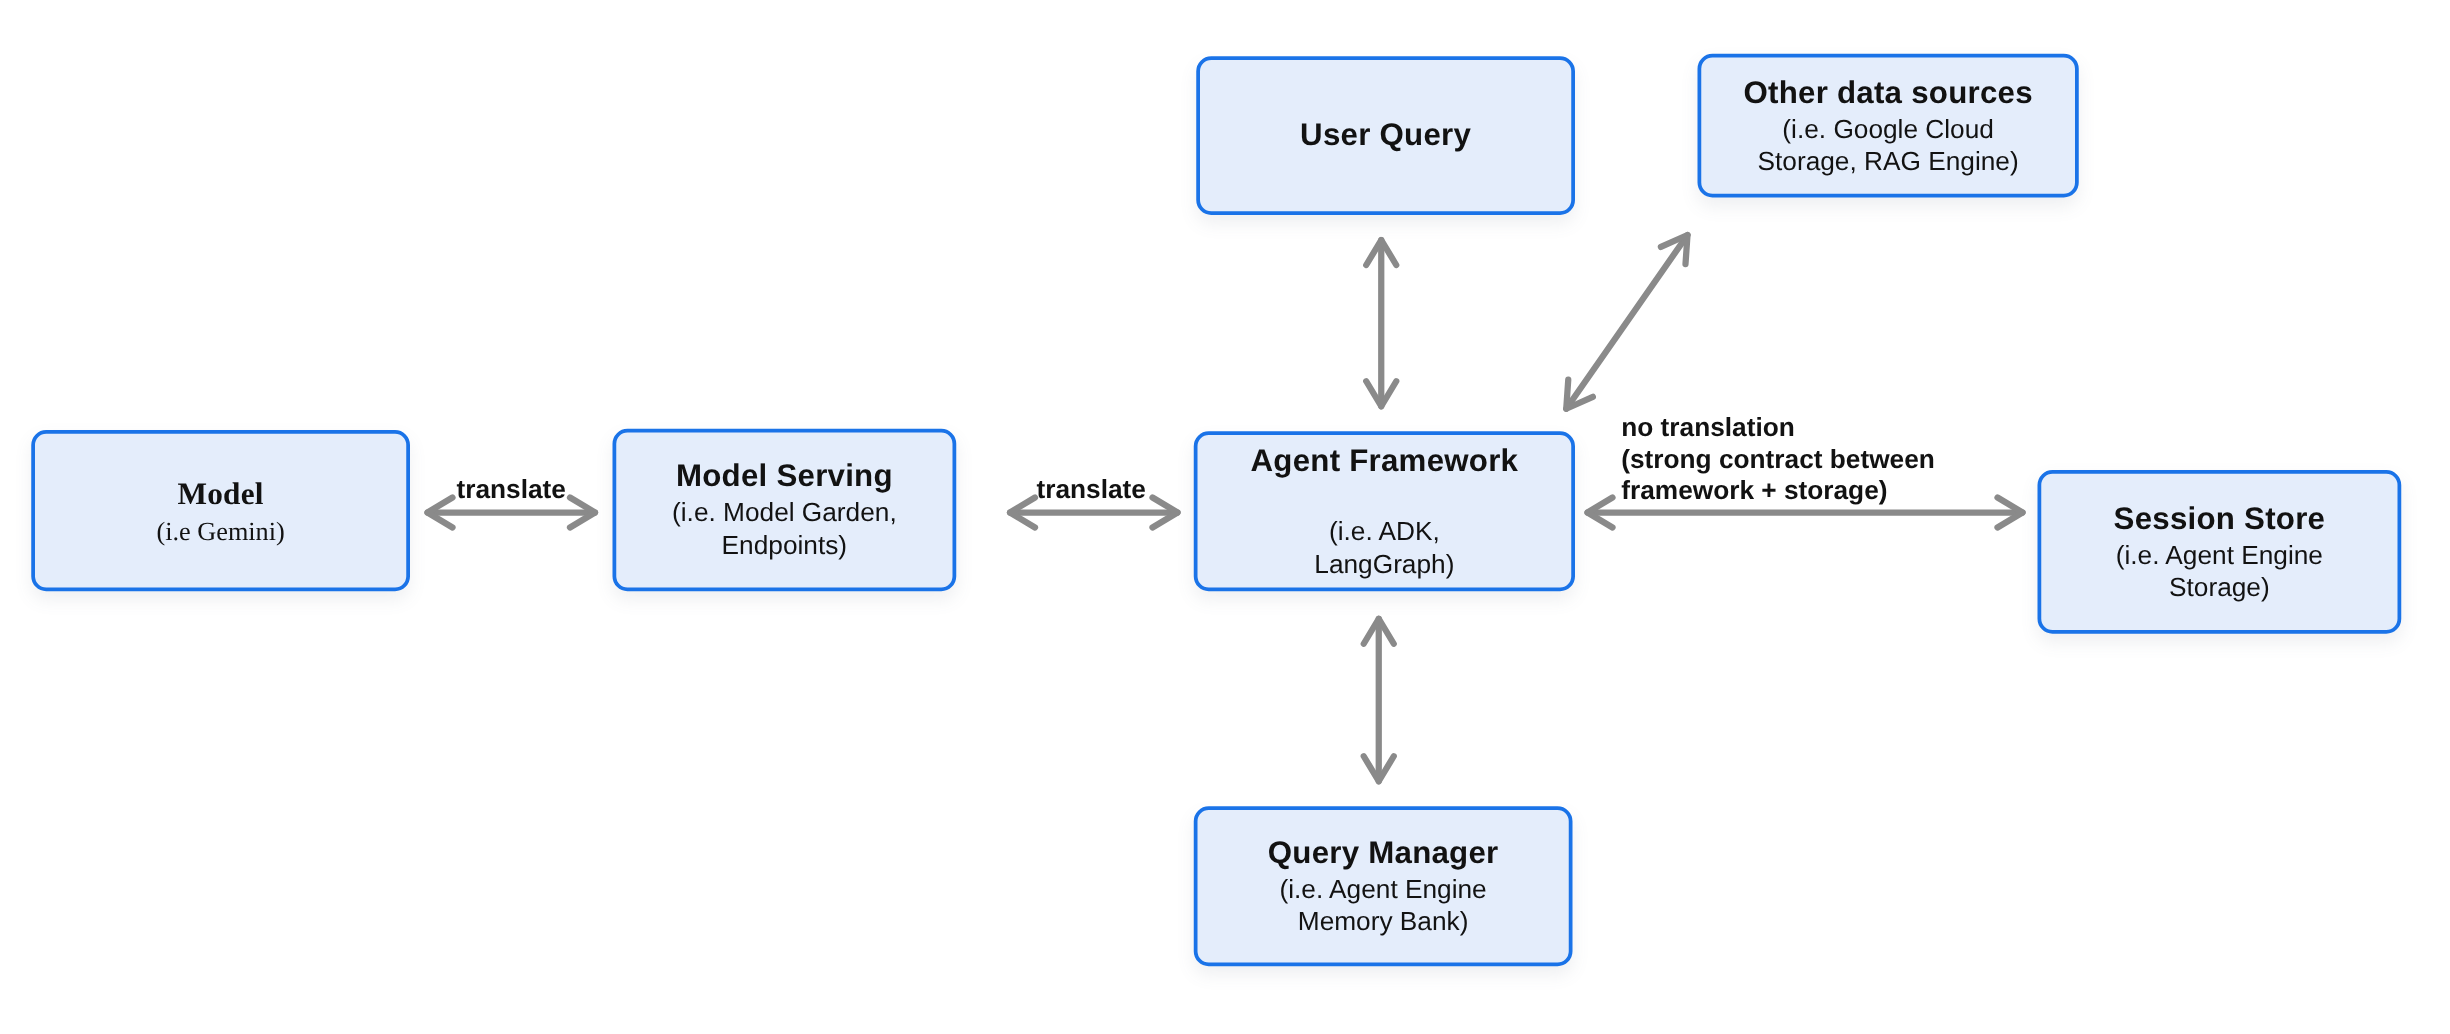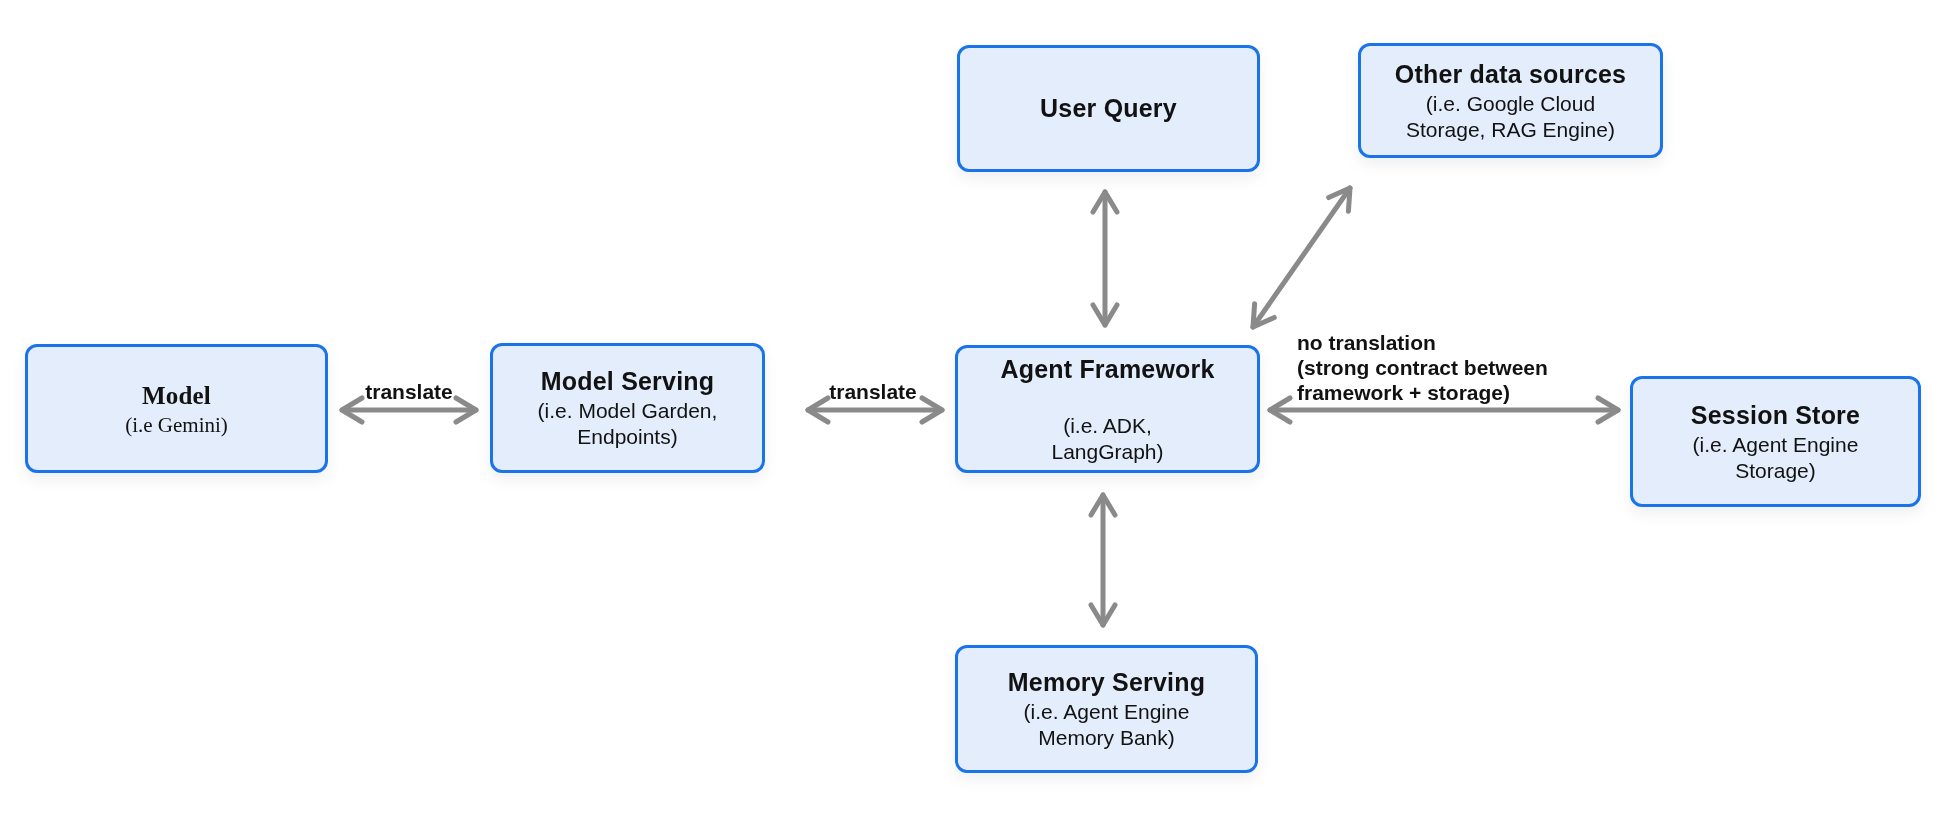--- a/index.html
+++ b/index.html
@@ -132,21 +132,21 @@
 LangGraph)</div>
   </div>
 
   <div class="box" style="left:1630px; top:332px; width:291px; height:131px;margin-top:44px;">
     <div class="title">Session Store</div>
     <div class="sub">(i.e. Agent Engine
 Storage)</div>
   </div>
 
   <div class="box" style="left:955px; top:645px; width:303px; height:128px;">
-    <div class="title">Memory Serving</div>
+    <div class="title">Query Manager</div>
     <div class="sub">(i.e. Agent Engine
 Memory Bank)</div>
   </div>
 
   <div class="edge-label center" style="left:409px; top:366px;">translate</div>
 
   <div class="edge-label center" style="left:873px; top:366px;">translate</div>
 
   <div class="edge-label" style="left:1297px; top:317px;">no translation
 (strong contract between

